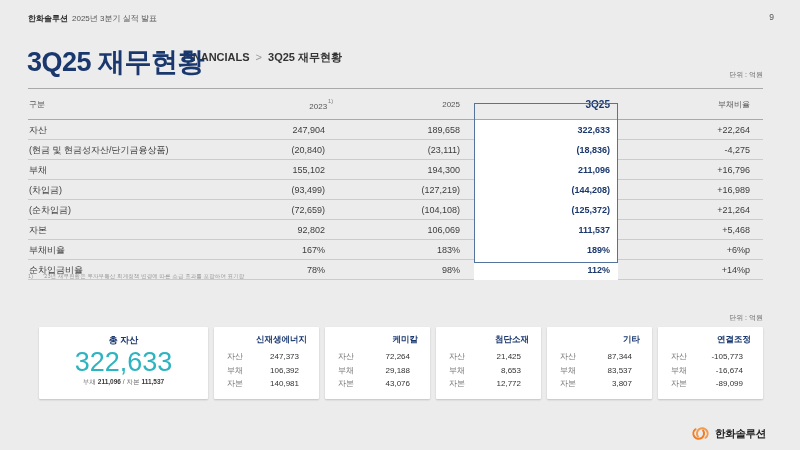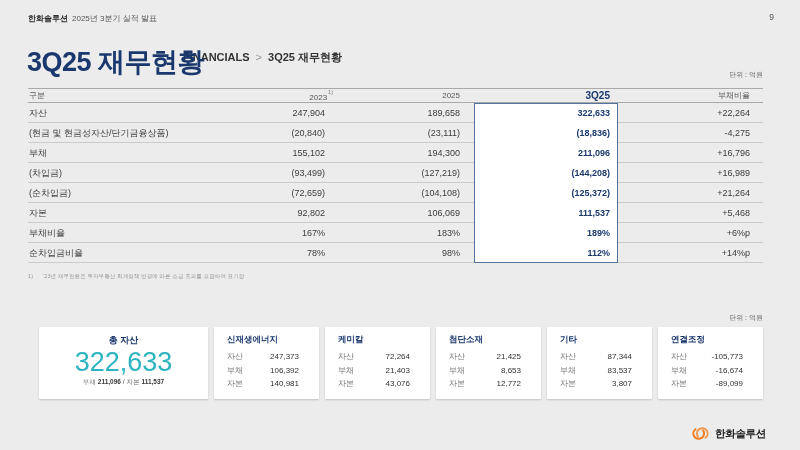--- a/index.html
+++ b/index.html
@@ -15,39 +15,39 @@
   .pagenum { position:absolute; top:12px; right:26px; font-size:8.5px; color:#555; }
 
   
   .title { position:absolute; top:44px; left:27px; font-size:27px; font-weight:bold; color:#1a386e; letter-spacing:-0.5px; }
   .unit1 { position:absolute; top:70px; right:37px; font-size:7px; color:#666; }
   .unit2 { position:absolute; top:313px; right:37px; font-size:7px; color:#666; }
 
   
   .tbl { position:absolute; left:28px; top:88px; width:735px; }
   .trow { display:grid; grid-template-columns:247px 60px 127px 12px 144px 145px; align-items:center; }
-  .thead { height:15px; border-top:1px solid #a9a9a9; border-bottom:1px solid #a9a9a9; font-size:8px; color:#555; }
+  .thead { height:32px; border-top:1px solid #a9a9a9; border-bottom:1px solid #a9a9a9; font-size:8px; color:#555; }
   .thead .c4 { font-weight:bold; color:#1a386e; font-size:10px; }
   .drow { height:20px; border-bottom:1px solid #cbcbcb; font-size:9px; color:#3c3c3c; }
   .drow:last-child { border-bottom:1px solid #a9a9a9; }
   .c1 { text-align:left; padding-left:1px; }
   .c2 { text-align:right; padding-right:10px; }
   .thead .c2 { padding-right:2px; }
   .c3 { text-align:right; padding-right:2px; }
   .c4 { text-align:right; padding-right:8px; }
   .c5 { text-align:right; padding-right:13px; }
   .drow .c4 { background:#fff; height:100%; line-height:20px; font-weight:bold; color:#1a386e; }
   .sup { font-size:5.5px; vertical-align:6px; margin-left:1px; color:#777; }
   .qbox { position:absolute; left:446px; top:15px; width:144px; height:160px; border:1.5px solid #54749e; pointer-events:none; }
   .footnote { position:absolute; left:28px; top:273px; font-size:5.5px; color:#999; letter-spacing:0.1px; }
   .footnote .mk { margin-right:10px; }
 
   
   .cards { position:absolute; left:39px; top:327px; width:724px; height:72px; display:flex; gap:6px; }
-  .card { background:#fff; box-shadow:0 1px 2px rgba(0,0,0,0.18); border-radius:1px; }
+  .card { background:#fff; box-shadow:0 1px 2px rgba(0,0,0,0.18); border-radius:1px;text-align:right; }
   .card-total { width:169px; flex:none; text-align:center; padding-top:7px; }
   .card-total .ct { font-size:9px; font-weight:bold; color:#1a386e; }
   .card-total .cv { font-size:27px; color:#2db4c0; margin-top:0px; line-height:30px; }
   .card-total .cs { font-size:6.5px; color:#666; margin-top:1px; }
   .card-total .cs b { color:#3a3a3a; font-weight:bold; margin-left:2px; }
   .card-seg { flex:1; padding:7px 12px 0 13px; }
   .card-seg .ct { font-size:8.5px; font-weight:bold; color:#1a386e; margin-bottom:4px; }
   .seg-row { display:flex; justify-content:space-between; font-size:8px; line-height:13.5px; padding-right:8px; }
   .seg-row .lbl { color:#777; }
   .seg-row .val { color:#333; }
@@ -185,21 +185,21 @@
     </div>
 
     <div class="card card-seg">
       <div class="ct">케미칼</div>
       <div class="seg-row">
           <span class="lbl">자산</span>
           <span class="val">72,264</span>
         </div>
       <div class="seg-row">
           <span class="lbl">부채</span>
-          <span class="val">21,403</span>
+          <span class="val">29,188</span>
         </div>
       <div class="seg-row">
           <span class="lbl">자본</span>
           <span class="val">43,076</span>
         </div>
     </div>
 
     <div class="card card-seg">
       <div class="ct">첨단소재</div>
       <div class="seg-row">

